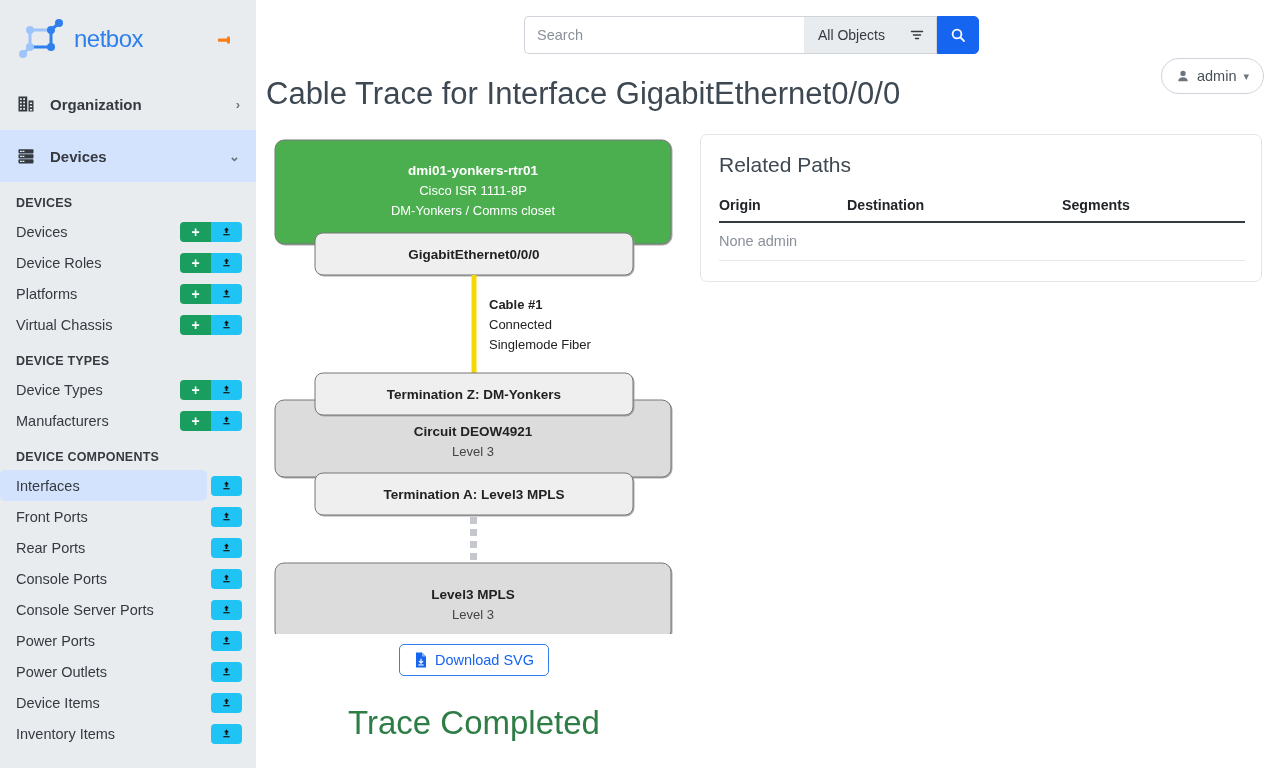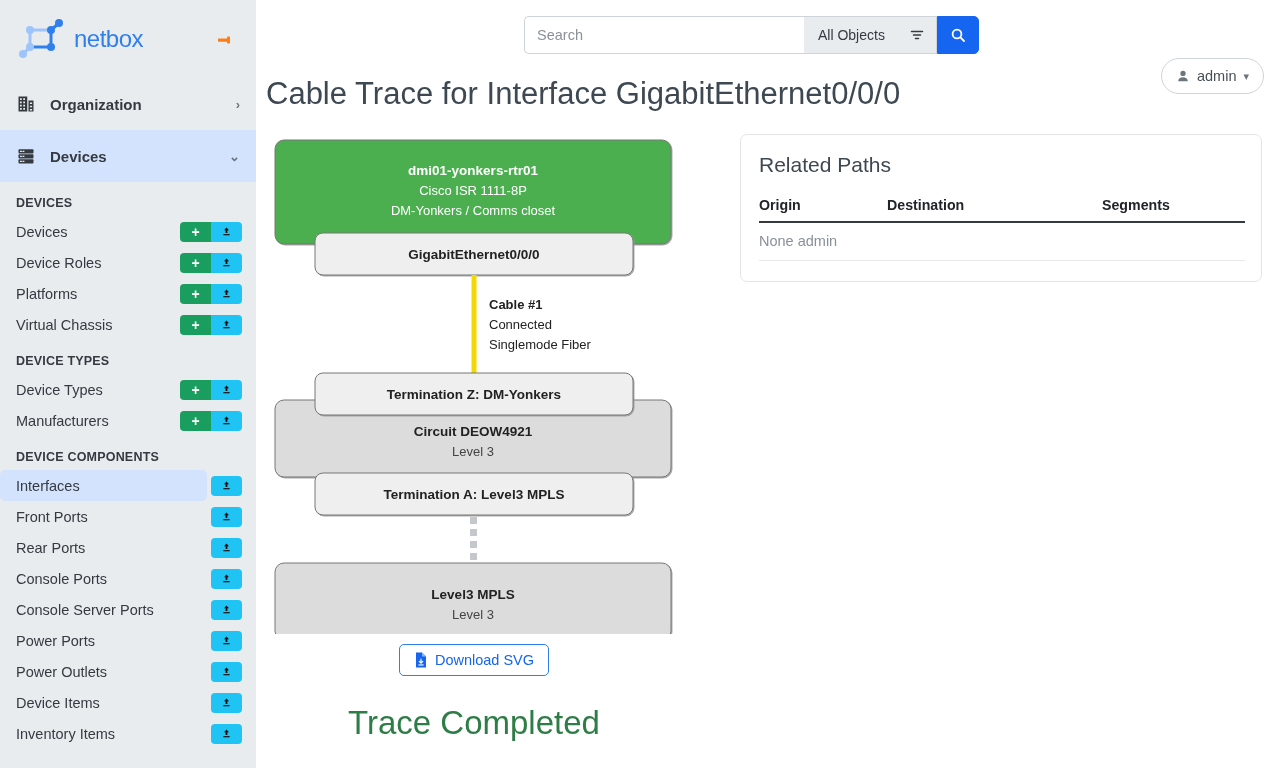--- a/index.html
+++ b/index.html
@@ -135,21 +135,21 @@
 
   .content { display: flex; padding: 22px 18px 0 18px; gap: 26px; }
   .trace-col { width: 400px; position: relative; }
   .paths-col { flex: 1; }
 
   
   .trace-svg-wrap { position: relative; width: 400px; height: 500px; }
 
   .card {
     background: #fff; border: 1px solid #e3e5e8;
-    border-radius: 7px; padding: 18px 16px 20px 18px; margin-left: 40px;
+    border-radius: 7px; padding: 18px 16px 20px 18px;
   }
   .card-title { font-size: 21px; font-weight: 400; color: #3d4852; margin: 0 0 18px 0; }
   .ptable { width: 100%; border-collapse: collapse; }
   .ptable th {
     text-align: left; font-size: 14.2px; font-weight: 700; color: #212529;
     padding: 2px 6px 8px 0; border-bottom: 2px solid #343a40;
   }
   .ptable th.c-dest { padding-left: 0; }
   .ptable td {
     font-size: 14.5px; color: #8a9099;

